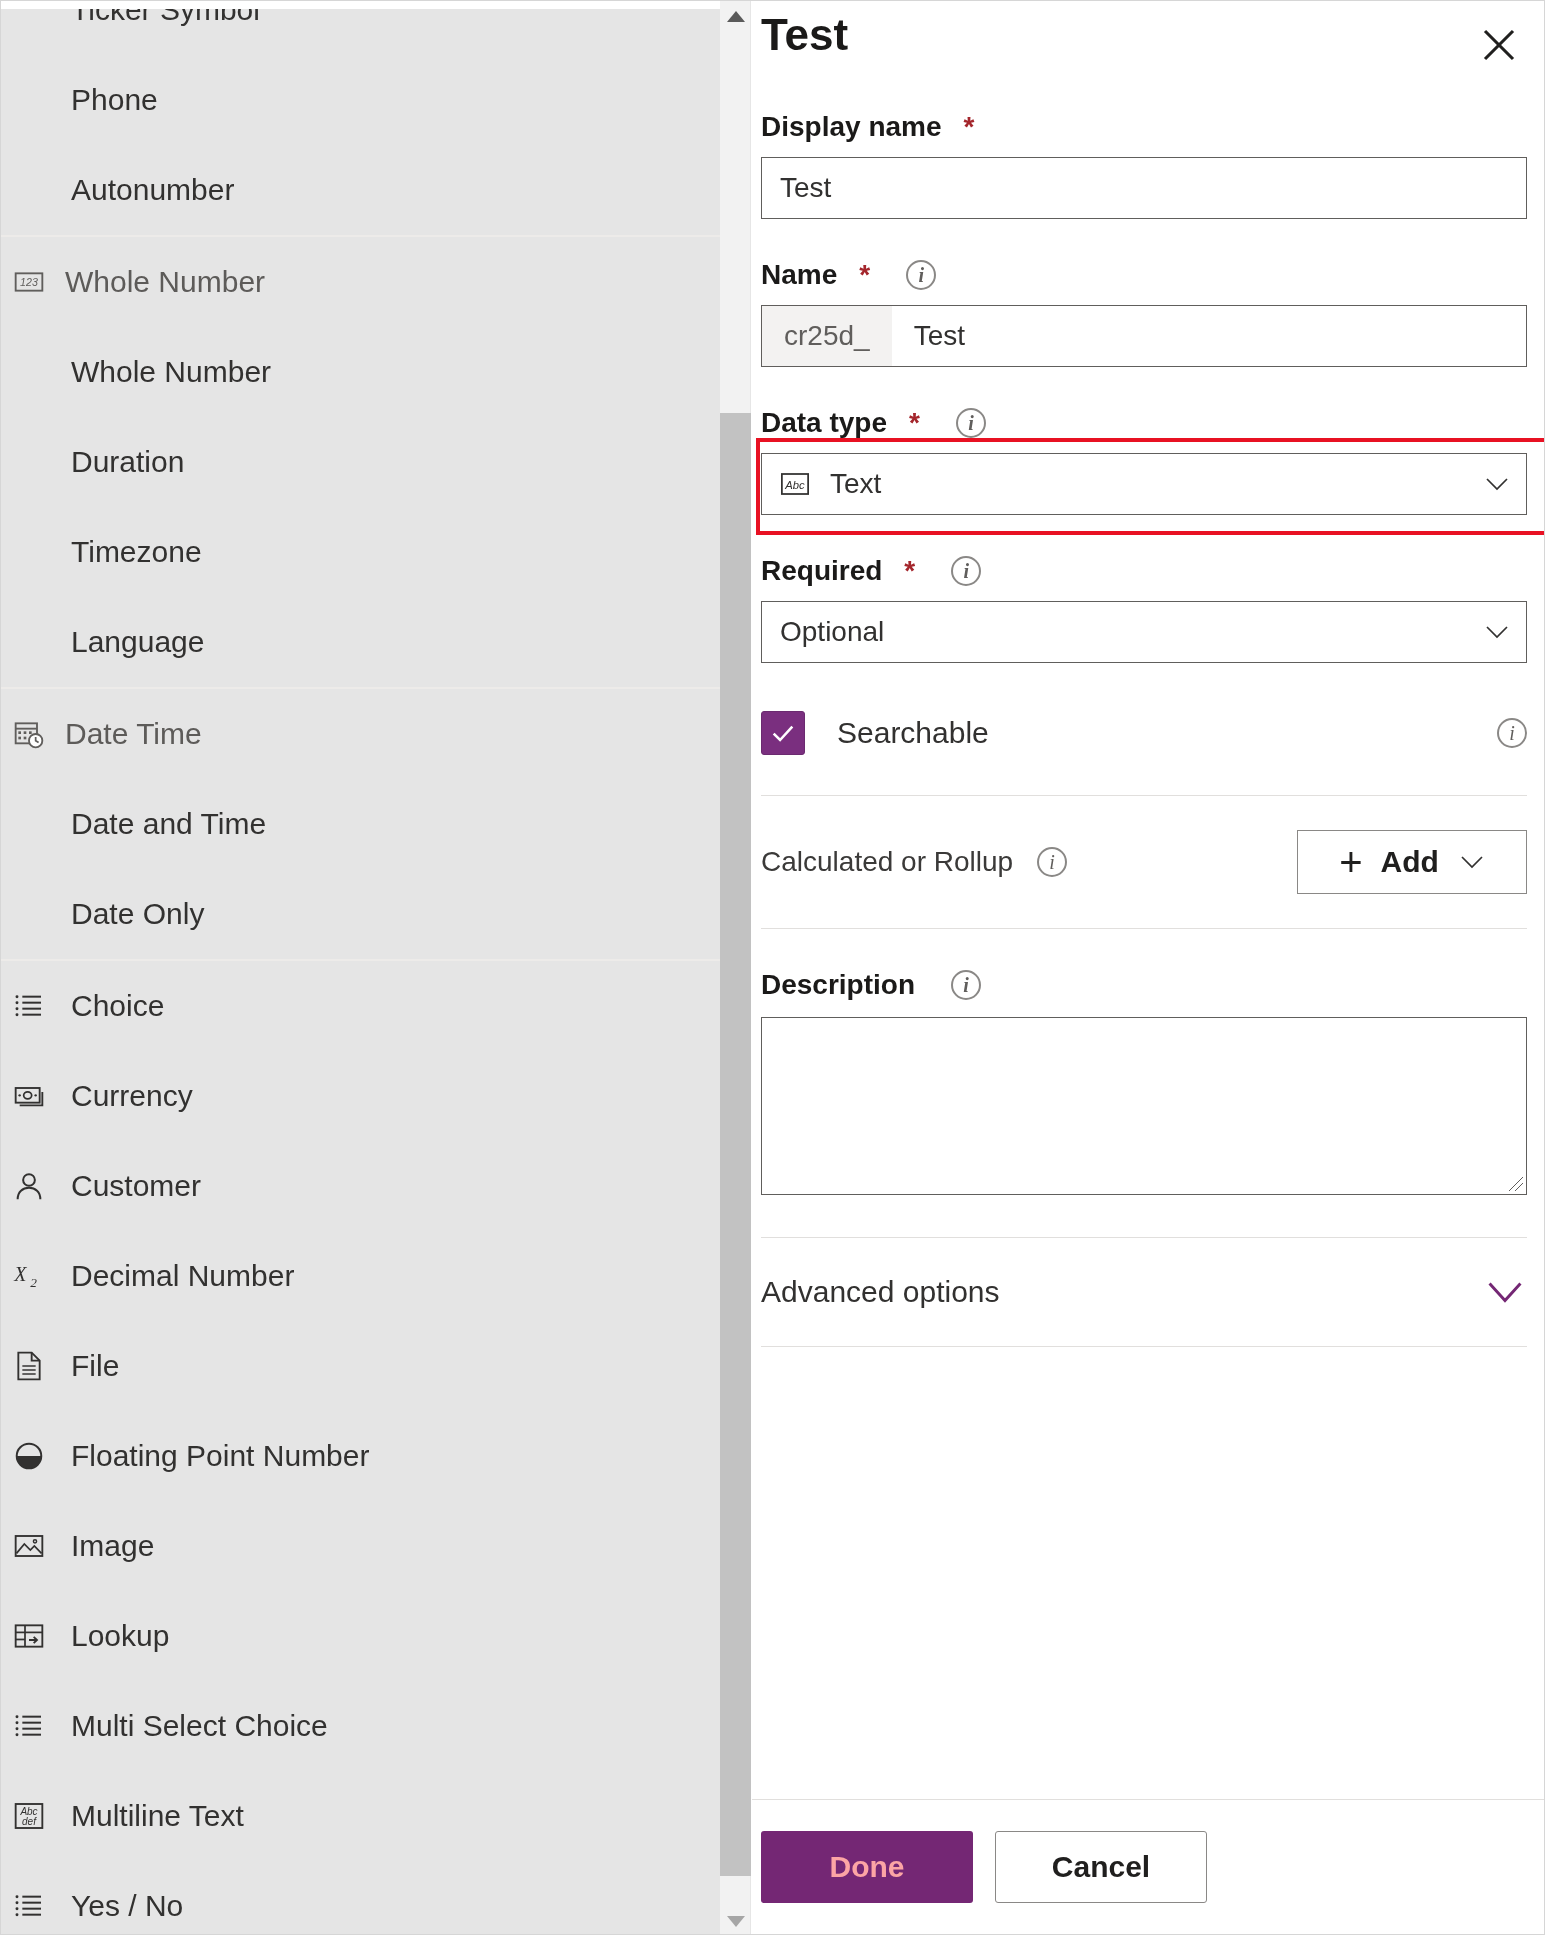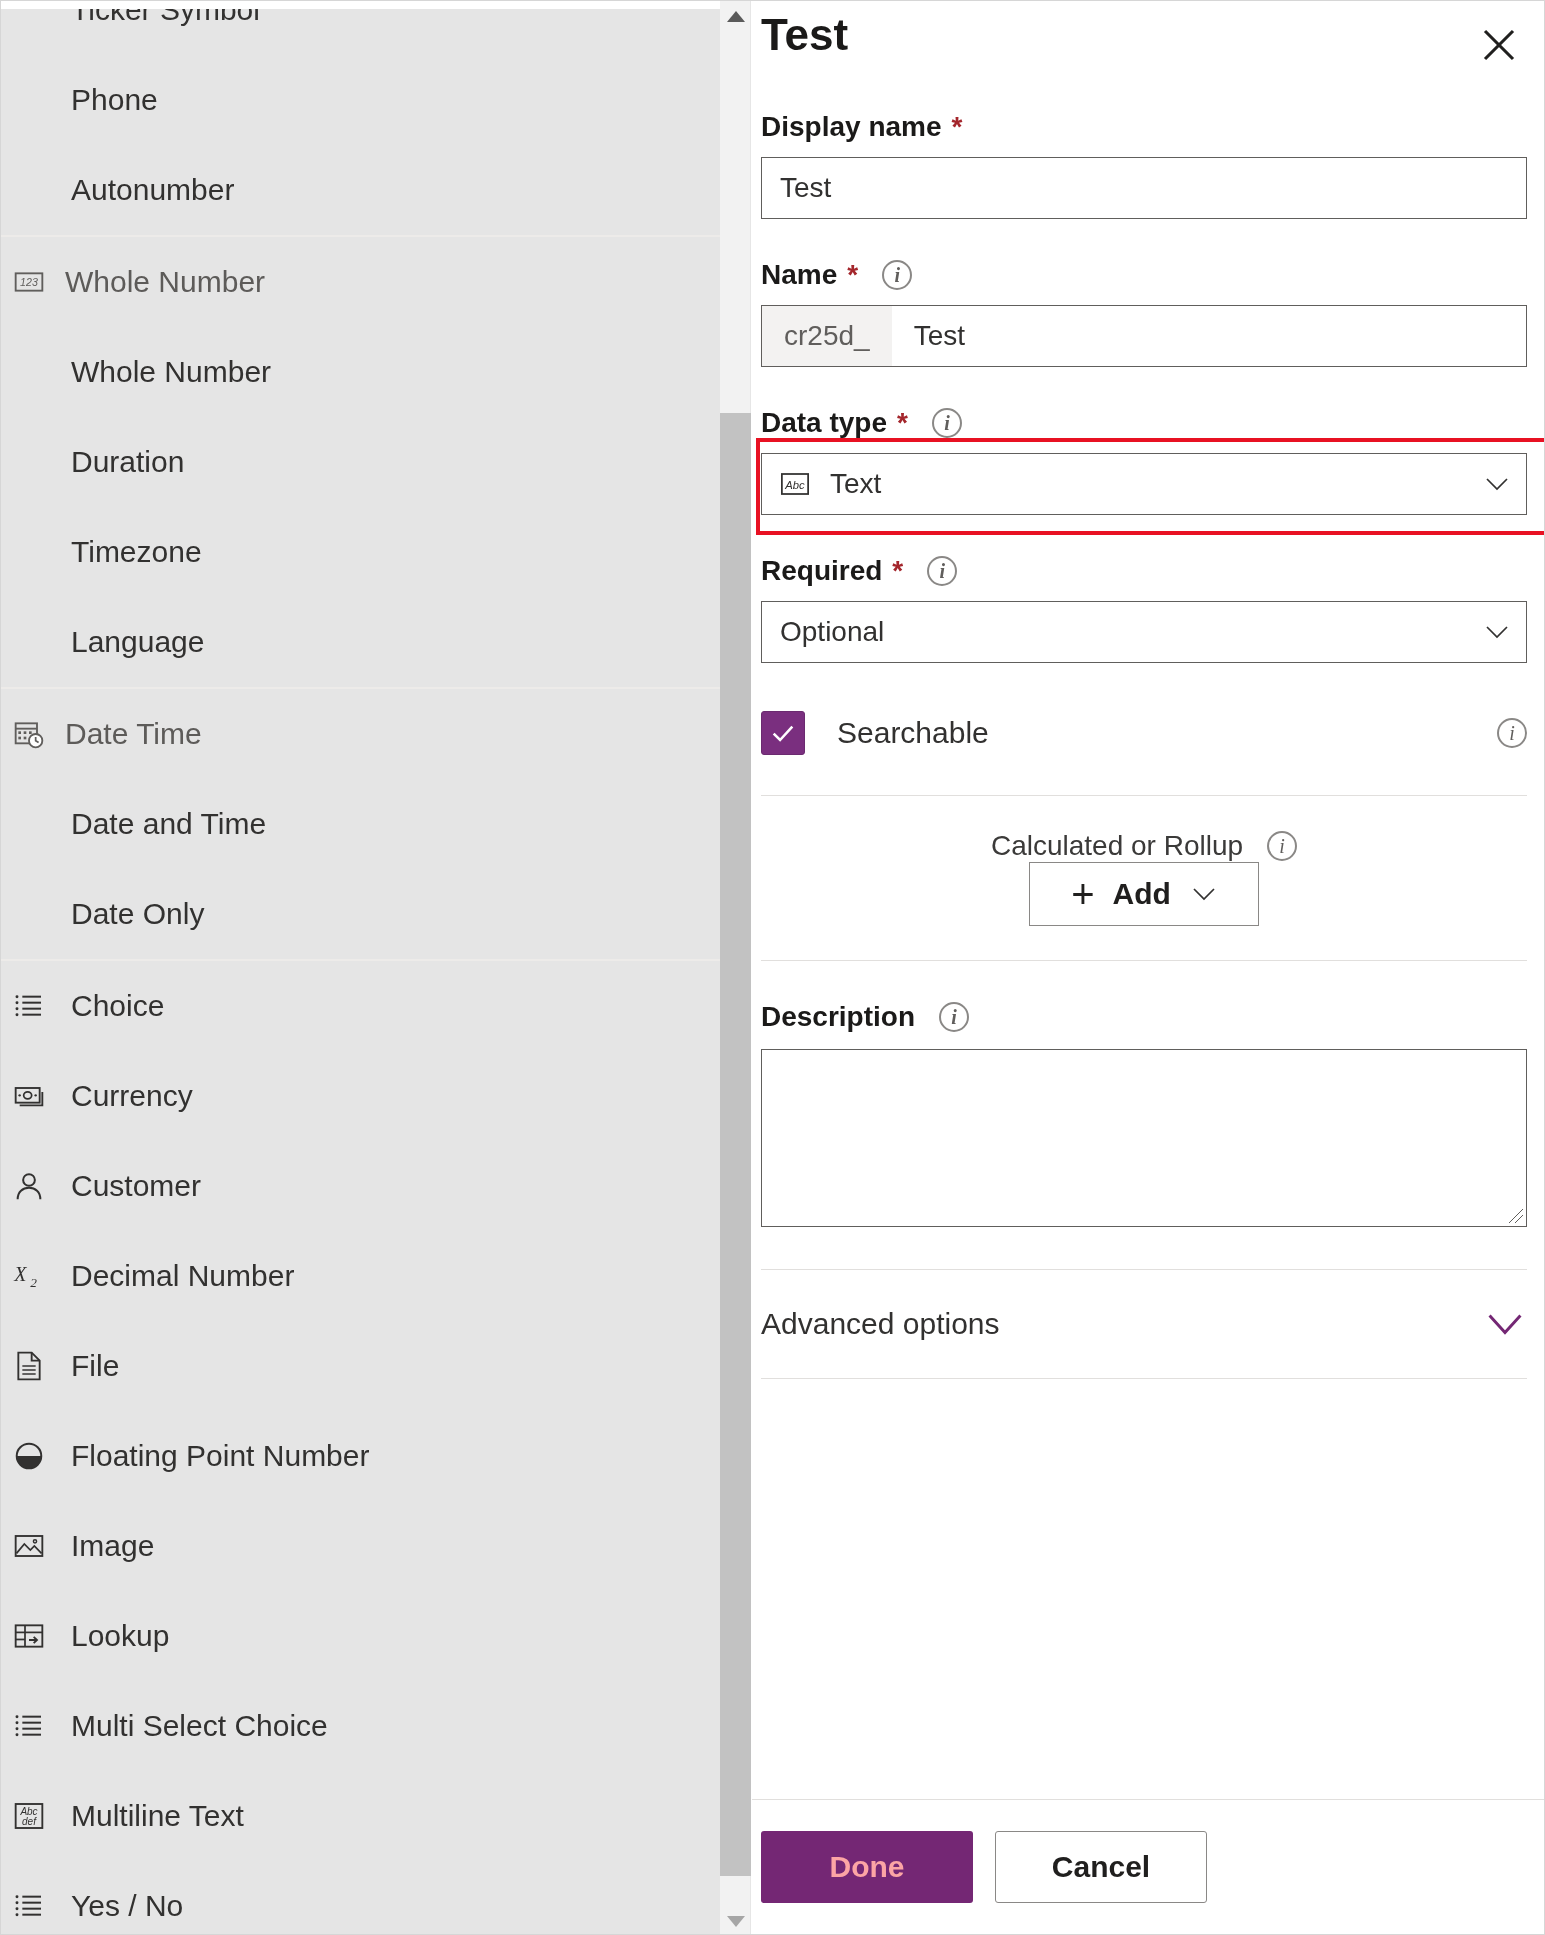--- a/index.html
+++ b/index.html
@@ -111,20 +111,21 @@
   #close-btn {
     width: 52px; height: 52px;
     display:flex; align-items:center; justify-content:center;
     cursor: pointer; margin-top: 6px; margin-right: 2px;
   }
 
   .field-label {
     font-size: 28px; font-weight: bold; color: #1b1a19;
     display: flex; align-items: center;
     margin-top: 40px;
+    gap: 12px;
   }
   .req-star { color: #a4262c; margin-left: 10px; font-size: 28px; line-height: 1; }
   .info-icon {
     margin-left: 24px;
     width: 30px; height: 30px; border-radius: 50%;
     border: 2px solid #8a8886; color: #605e5c;
     font-size: 20px; font-style: italic;
     display: flex; align-items: center; justify-content: center;
     font-family: "Liberation Serif", serif;
     cursor: pointer;
@@ -205,21 +206,21 @@
     flex: 1;
   }
 
   .hr {
     border-top: 1px solid #e1dfdd;
     margin-top: 40px;
   }
 
   .rollup-row {
     display: flex; align-items: center; justify-content: space-between;
-    margin-top: 34px; margin-bottom: 34px; flex-direction: column;
+    margin-top: 34px; margin-bottom: 34px;
   }
   .rollup-left { display: flex; align-items: center; font-size: 28px; color: #3b3a39; }
   .add-btn {
     display: flex; align-items: center; justify-content: center;
     height: 64px; min-width: 230px;
     border: 1px solid #8a8886; background: #fff;
     font-size: 30px; font-weight: bold; color: #201f1e;
     cursor: pointer; padding: 0 18px;
   }
   .add-btn .plus { font-size: 40px; font-weight: 300; margin-right: 18px; line-height: 0.7; }

